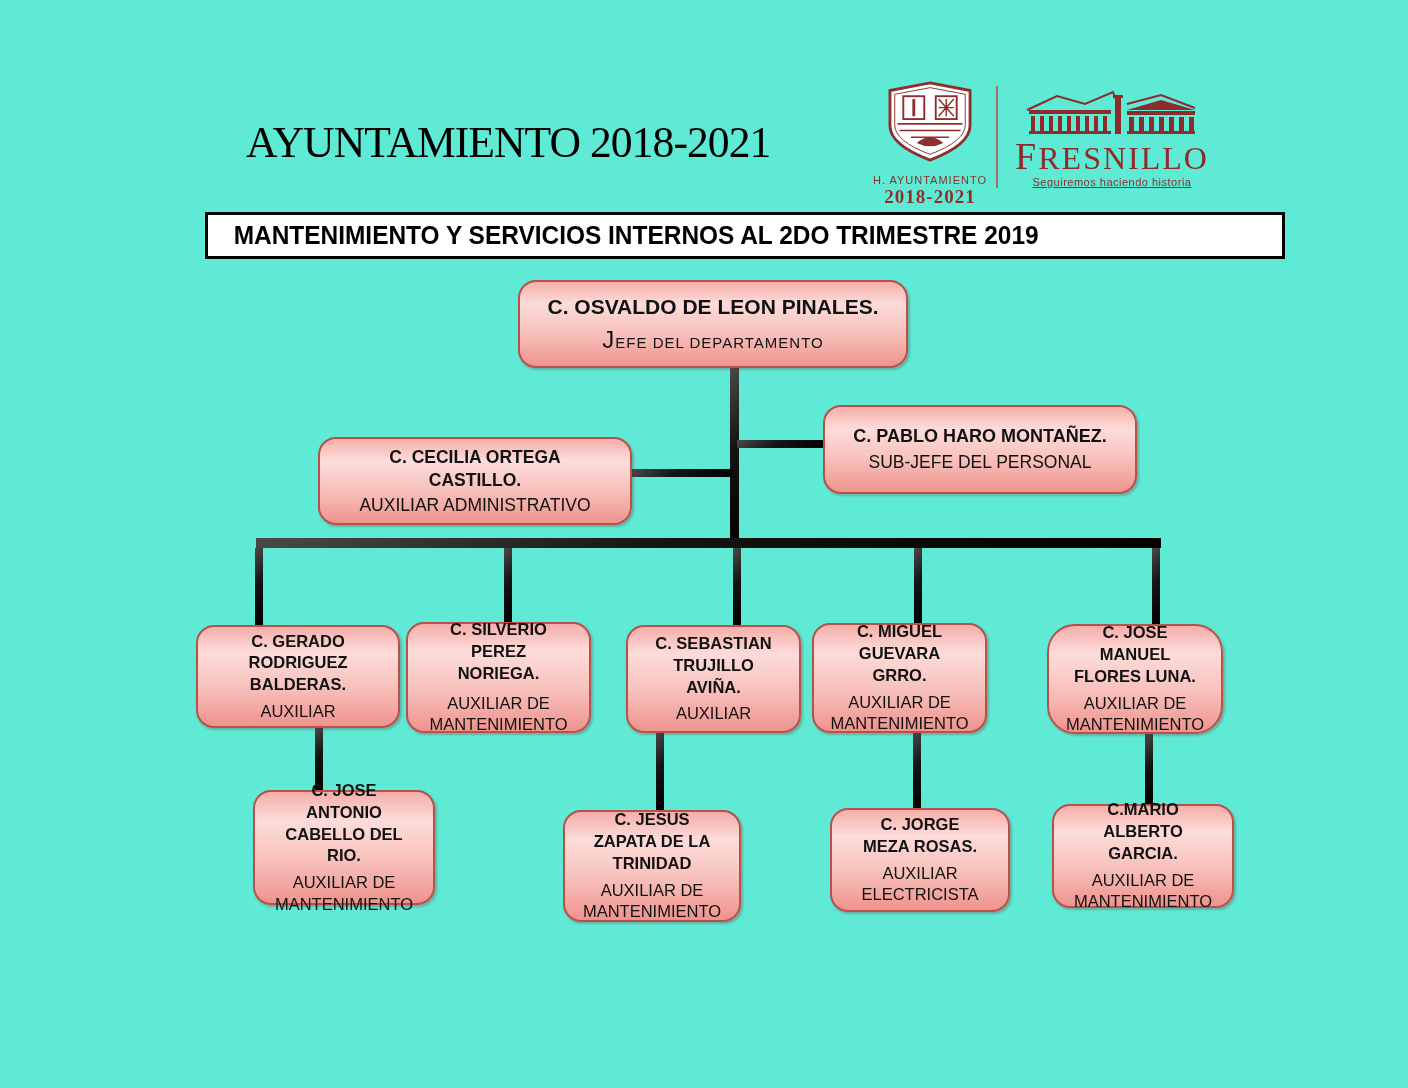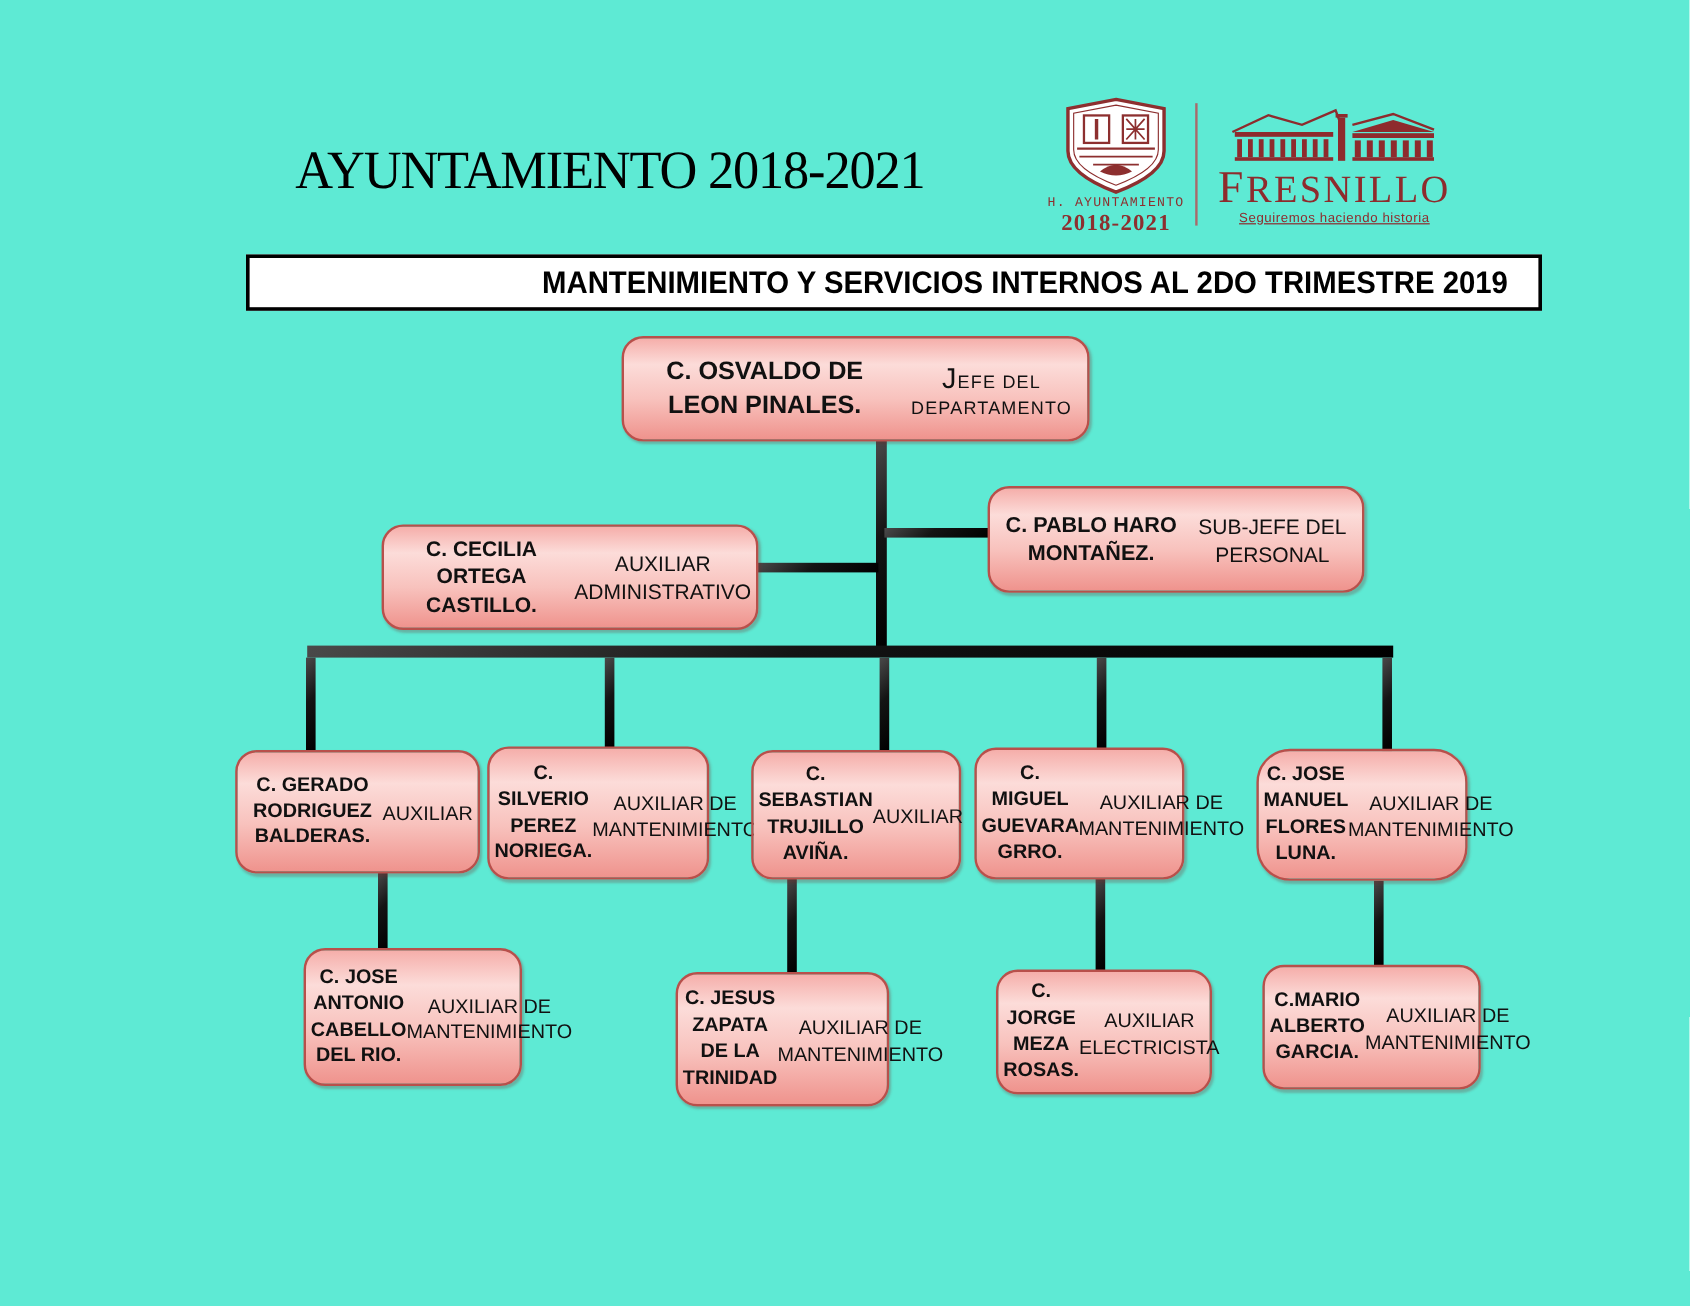--- a/index.html
+++ b/index.html
@@ -14,37 +14,37 @@
   .page-title {
     position:absolute; left:246px; top:116px;
     font-family:"Liberation Serif", serif;
     font-size:45px; font-weight:400; color:#000;
     letter-spacing:-1px; white-space:nowrap;
     transform:scaleX(0.97); transform-origin:left center;
   }
   .logo-group { position:absolute; left:866px; top:80px; width:350px; height:120px; }
   .crest { position:absolute; left:6px; top:0; width:116px; text-align:center; color:#8d2f2f; }
   .crest svg { display:block; margin:0 auto; }
-  .crest-cap1 { font-family:Liberation Mono, monospace; font-size:11px; letter-spacing:1px; margin-top:2px; }
+  .crest-cap1 { font-family:Liberation Sans, sans-serif; font-size:11px; letter-spacing:1px; margin-top:12px; }
   .crest-cap2 { font-family:"Liberation Serif", serif; font-size:19px; font-weight:700; letter-spacing:1px; }
   .logo-divider { position:absolute; left:130px; top:6px; width:2px; height:102px; background:#a96a6a; }
   .brand { position:absolute; left:146px; top:8px; width:200px; text-align:center; color:#8e2b2d; }
   .brand svg { display:block; margin:0 auto; }
   .brand-name {
     font-family:"Liberation Serif", serif; font-size:32px; letter-spacing:2px;
     line-height:1; margin-top:1px; color:#8e2b2d; white-space:nowrap;
   }
   .brand-name::first-letter { font-size:38px; }
   .brand-tagline { font-size:11px; letter-spacing:0.5px; margin-top:1px; color:#8e2b2d;text-decoration:underline; }
 
   
   .banner {
     position:absolute; left:205px; top:212px; width:1080px; height:47px;
     border:3px solid #000; background:#fff;
-    display:flex; align-items:center; justify-content:flex-end;
+    display:flex; align-items:center; justify-content:flex-start;
   }
   .banner span {
     display:inline-block; font-weight:700; font-size:26px; color:#000;
     white-space:nowrap; transform:scaleX(0.94); transform-origin:center;
   }
 
   
   .conn { position:absolute; background:linear-gradient(135deg,#4a4a4a 0%, #141414 45%, #000 100%); }
   .c-main-drop   { left:730px; top:367px; width:9px;  height:176px; }
   .c-stub-pablo  { left:737px; top:440px; width:88px; height:8px; }
@@ -59,22 +59,22 @@
   .c-link-2 { left:656px;  top:732px; width:8px; height:79px; }
   .c-link-3 { left:913px;  top:732px; width:8px; height:77px; }
   .c-link-4 { left:1145px; top:734px; width:8px; height:72px; }
 
   
   .node {
     position:absolute;
     border:2px solid #b8504b; border-radius:18px;
     background:linear-gradient(180deg,#f5aeaa 0%, #fcdcd9 26%, #f8c2bd 60%, #ef938d 100%);
     box-shadow:1.5px 2px 2px rgba(120,40,40,0.28);
-    display:flex; align-items:center; 
-    text-align:center; color:#111; padding:6px 4px;
+    display:flex; flex-direction:column; align-items:center; justify-content:center;
+    text-align:center; color:#111; padding:6px 24px;
   }
   .node-name { font-weight:700; font-size:16.5px; line-height:1.32; }
   .node-role { font-weight:400; font-size:16.5px; line-height:1.3; margin-top:5px; }
 
   .n-jefe      { left:518px;  top:280px; width:390px; height:88px; }
   .n-jefe .node-name { font-size:21px; }
   .n-jefe .node-role { font-size:15px; letter-spacing:1px; margin-top:3px; }
   .n-jefe .node-role::first-letter { font-size:24px; }
   .n-subjefe   { left:823px;  top:405px; width:314px; height:89px; }
   .n-subjefe .node-name { font-size:18px; }

